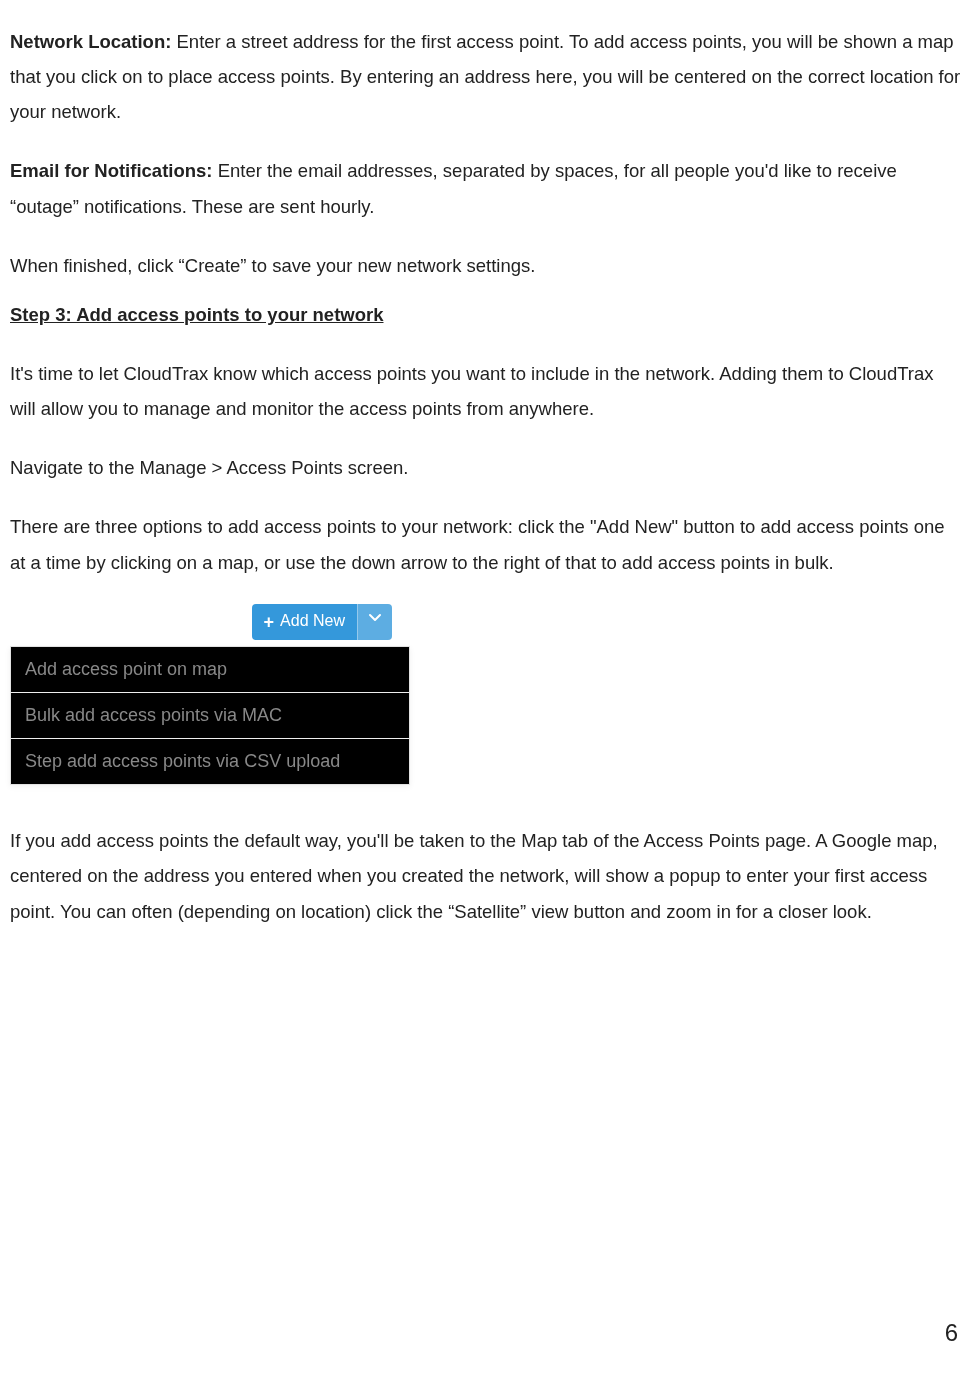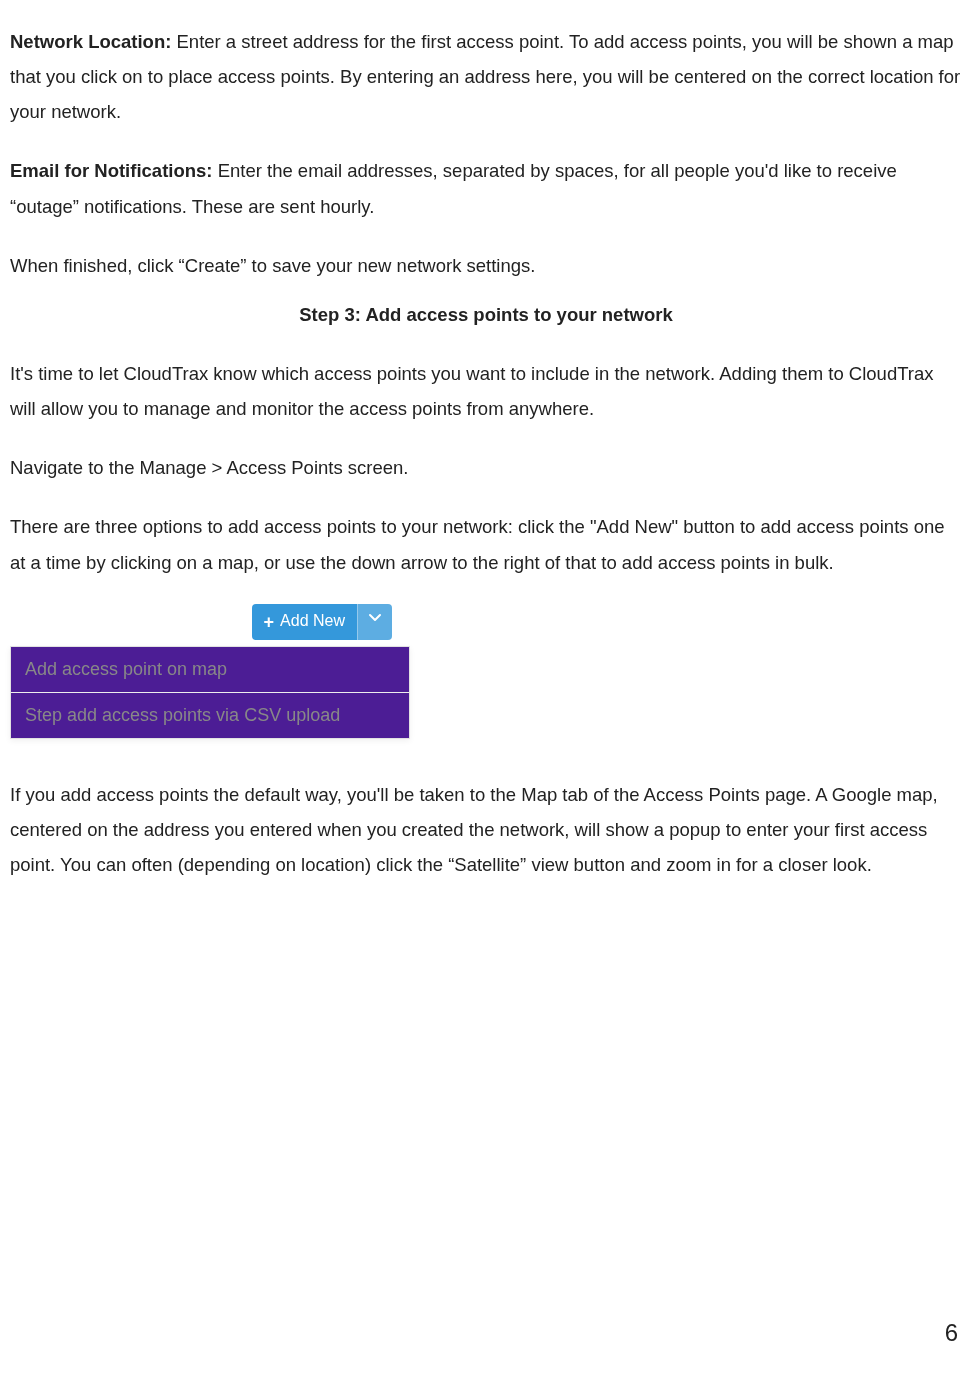--- a/index.html
+++ b/index.html
@@ -20,23 +20,23 @@
     }
     .para {
       margin-bottom: 14px;
       margin-top: 24px;
     }
     .bold {
       font-weight: bold;
     }
     .step-heading {
       font-weight: bold;
+      text-decoration: underline;
       margin-top: 11px;
       margin-bottom: 2px;
-      text-align: center;
     }
     .menu-widget {
       margin: 10px 0 14px 0;
       display: inline-block;
     }
     .menu-top {
       display: flex;
       justify-content: flex-end;
       padding-right: 18px;
       padding-bottom: 6px;
@@ -69,21 +69,21 @@
       display: flex;
       align-items: center;
       padding: 0 10px;
       border-top-right-radius: 4px;
       border-bottom-right-radius: 4px;
       border-left: 1px solid rgba(255,255,255,0.35);
       font-size: 13px;
     }
     .menu-list {
       border: 1px solid #e2e2e2;
-      background: #4c1d95;
+      background: #000000;
       width: 400px;
       box-shadow: 0 2px 6px rgba(0,0,0,0.06);
     }
     .menu-item {
       padding: 10px 14px;
       color: #888;
       font-size: 18px;
       font-family: Arial, Helvetica, sans-serif;
       line-height: 1.4;
       filter: blur(0.4px);
@@ -133,20 +133,21 @@
         <span>
           <svg width="14" height="14" viewBox="0 0 14 14">
               <path d="M2 4 L7 9 L12 4" stroke="#fff" stroke-width="2" fill="none" stroke-linecap="round" stroke-linejoin="round"></path>
             </svg>
         </span>
       </div>
     </div>
   </div>
   <div class="menu-list">
     <div class="menu-item">Add access point on map</div>
+    <div class="menu-item">Bulk add access points via MAC</div>
     <div class="menu-item">Step add access points via CSV upload</div>
   </div>
 </div>
 
 <div class="para">If you add access points the default way, you'll be taken to the Map tab of the Access Points page. A Google map, centered on the address you entered when you created the network, will show a popup to enter your first access point. You can often (depending on location) click the “Satellite” view button and zoom in for a closer look.</div>
 
 <div class="page-number">6</div>
 
 
 

